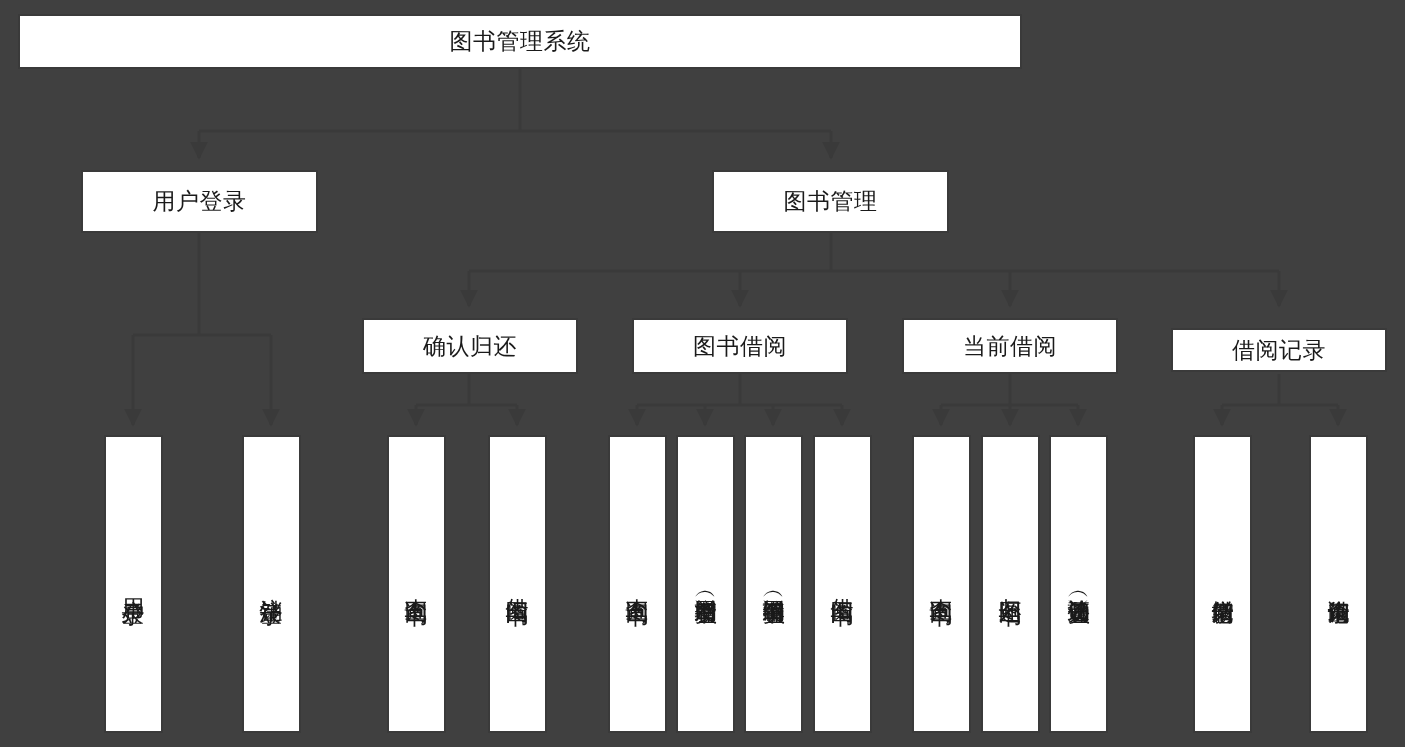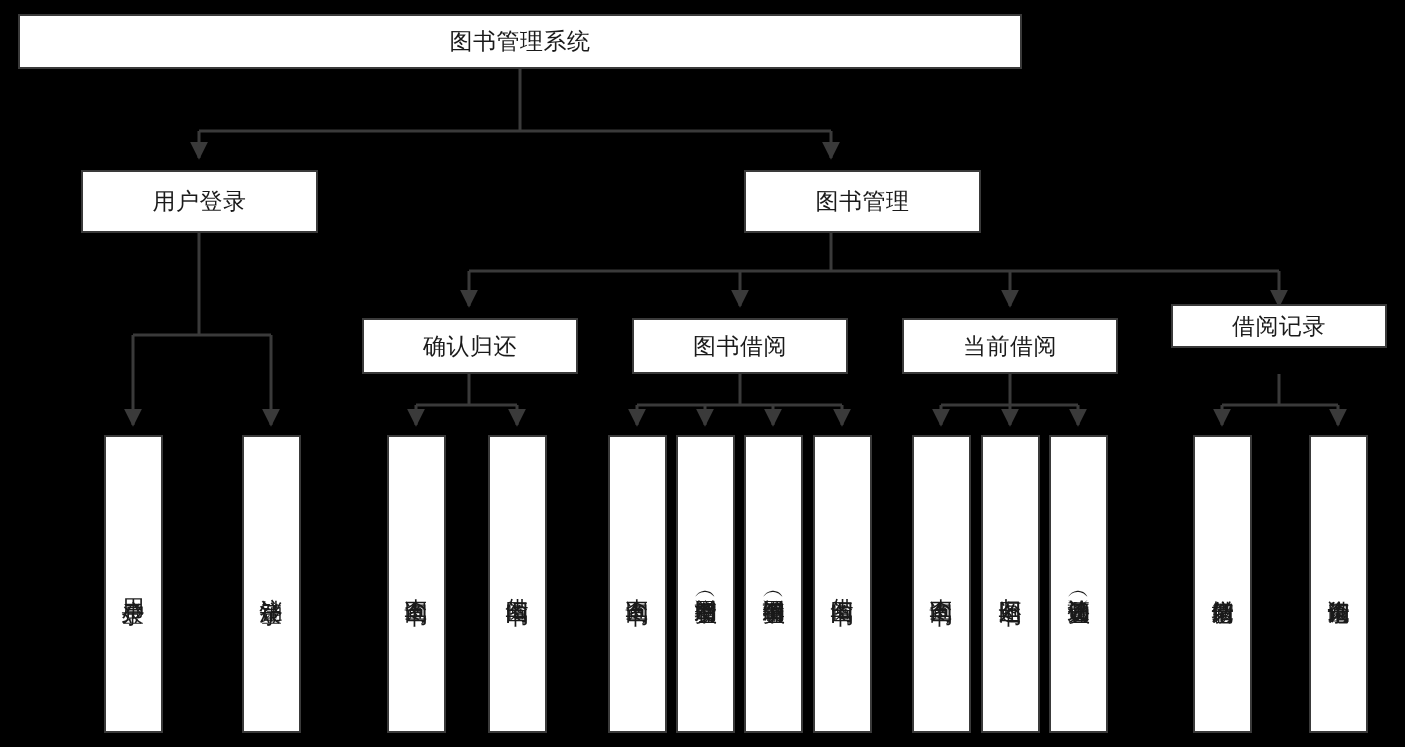--- a/index.html
+++ b/index.html
@@ -7,21 +7,21 @@
     padding: 0;
     background: #ffffff;
   }
   body {
     font-family: "DejaVu Sans", "Liberation Sans", sans-serif;
   }
   #canvas {
     position: relative;
     width: 1405px;
     height: 747px;
-    background: #000000;
+    background: #404040;
     overflow: hidden;
   }
   #edges {
     position: absolute;
     left: 0;
     top: 0;
     width: 1405px;
     height: 747px;
   }
   .node {
@@ -128,37 +128,37 @@
   </svg>
 
   <div class="node" style="left:18px; top:14px; width:1004px; height:55px;">
     <span class="lbl">图书管理系统</span>
   </div>
 
   <div class="node" style="left:81px; top:170px; width:237px; height:63px;">
     <span class="lbl">用户登录</span>
   </div>
 
-  <div class="node" style="left:712px; top:170px; width:237px; height:63px;margin-left:32px;">
+  <div class="node" style="left:712px; top:170px; width:237px; height:63px;">
     <span class="lbl">图书管理</span>
   </div>
 
   <div class="node" style="left:362px; top:318px; width:216px; height:56px;">
     <span class="lbl">确认归还</span>
   </div>
 
   <div class="node" style="left:632px; top:318px; width:216px; height:56px;">
     <span class="lbl">图书借阅</span>
   </div>
 
   <div class="node" style="left:902px; top:318px; width:216px; height:56px;">
     <span class="lbl">当前借阅</span>
   </div>
 
-  <div class="node" style="left:1171px; top:304px; width:216px; height:44px;">
+  <div class="node" style="left:1171px; top:328px; width:216px; height:44px;">
     <span class="lbl">借阅记录</span>
   </div>
 
   <div class="node vert" style="left:104px; top:435px; width:59px; height:298px;">
     <span class="lbl">用户登录</span>
   </div>
 
   <div class="node vert" style="left:242px; top:435px; width:59px; height:298px;">
     <span class="lbl">注销登录</span>
   </div>

